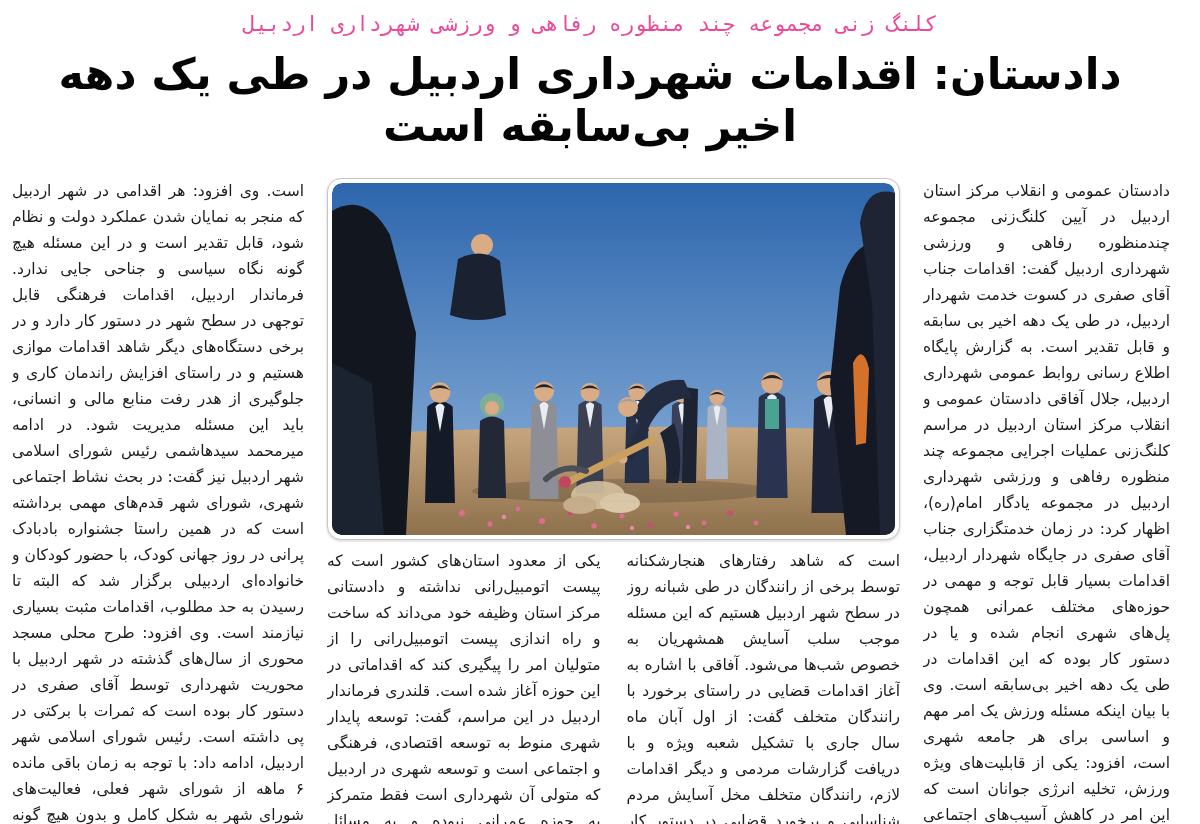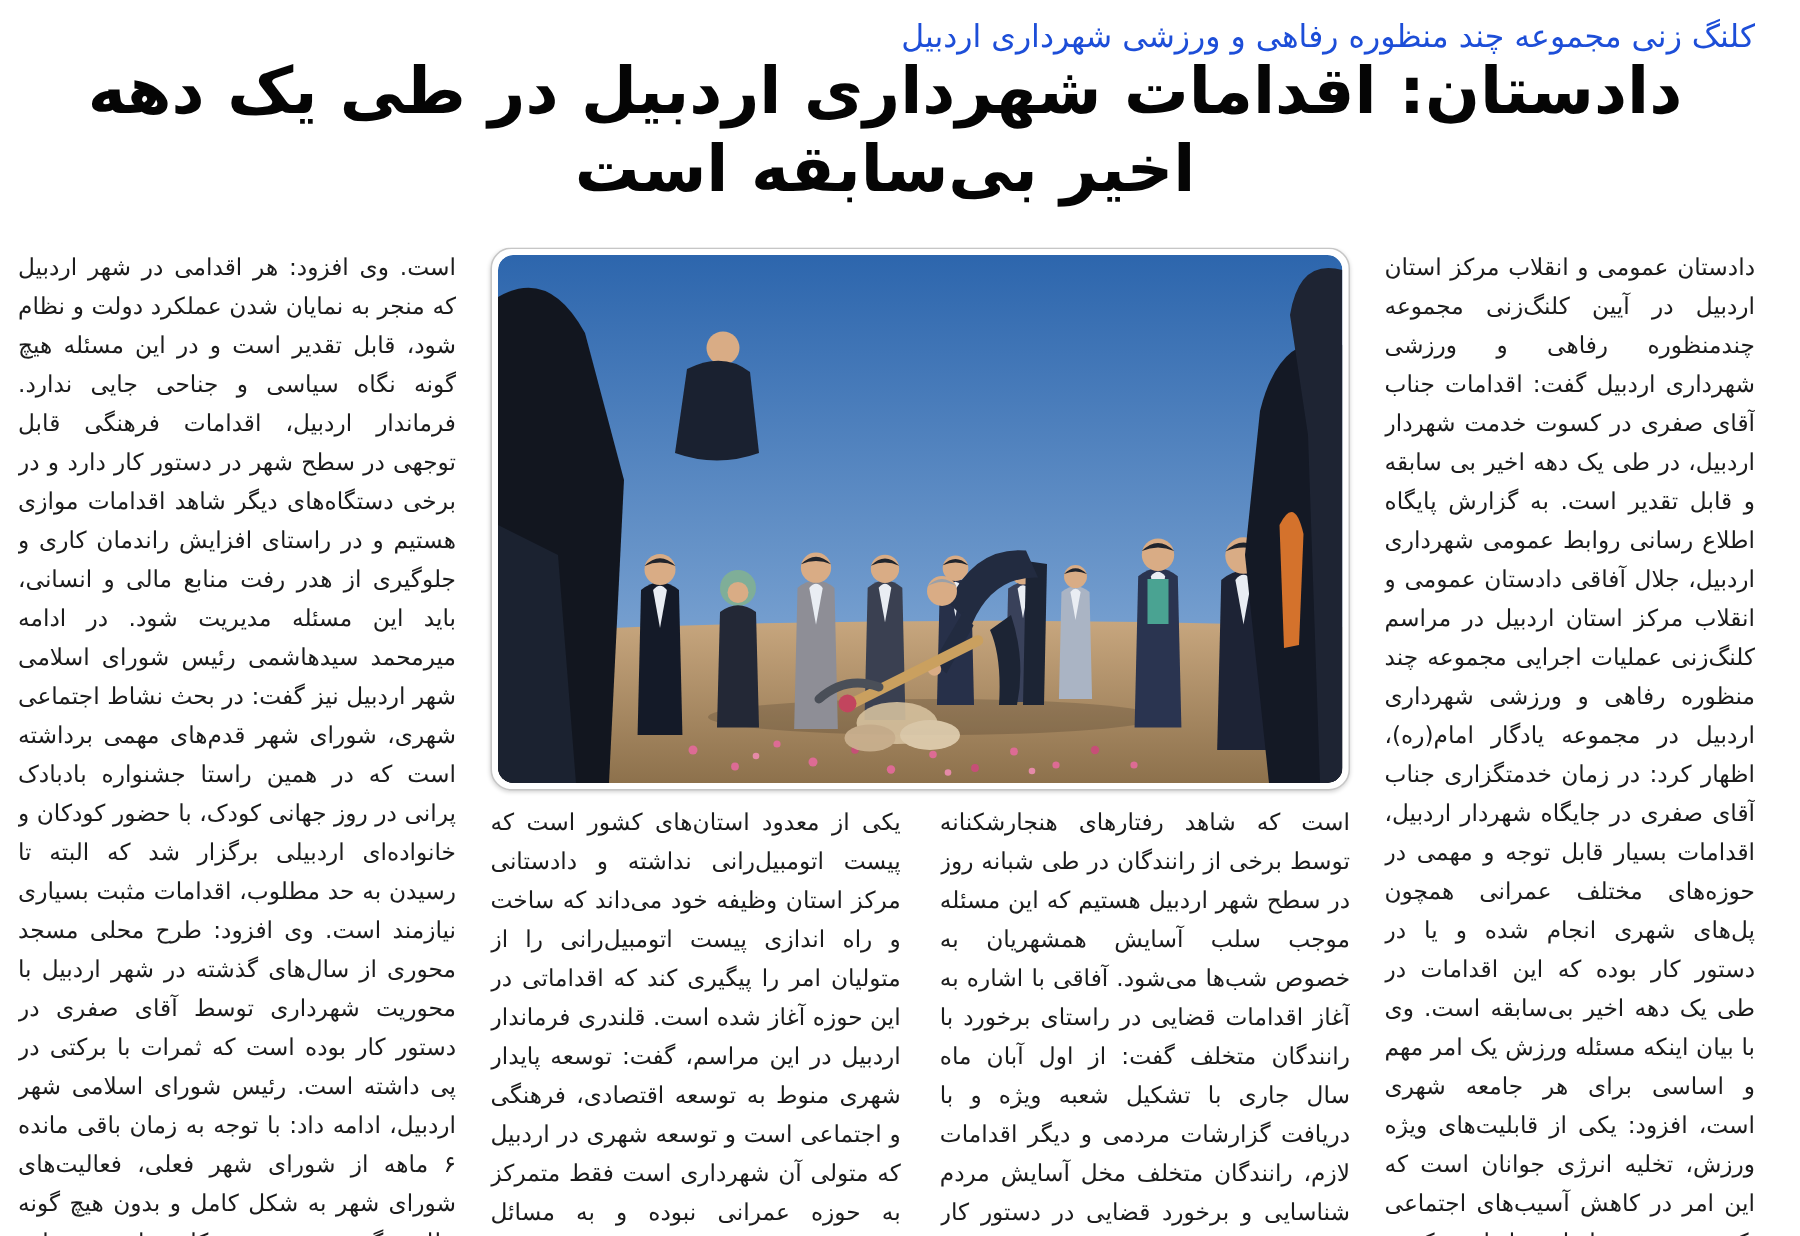--- a/index.html
+++ b/index.html
@@ -4,28 +4,29 @@
 <style>
   * { margin:0; padding:0; box-sizing:border-box; }
   html,body { background:#ffffff; }
   body {
     width:1200px; height:824px; overflow:hidden;
     font-family:"DejaVu Sans", sans-serif;
   }
   .page { width:1200px; height:824px; padding:8px 30px 6px 10px; overflow:hidden; background:#fff; }
 
   .kicker {
-    direction:rtl; text-align:right;
-    color:#1d4ed8; font-size:21px; letter-spacing:0;
+    direction:rtl; text-align:center;
+    color:#ec4899; font-size:21px; letter-spacing:0;
     padding-top:4px;
+    font-family:Liberation Mono, monospace;
   }
   .headline {
     direction:rtl; text-align:center;
     color:#050505; font-size:43px; font-weight:bold;
-    line-height:1.2; letter-spacing:-1px;
+    line-height:1.2; margin-top:12px; letter-spacing:-1px;
   }
 
   .body-grid {
     direction:rtl;
     display:grid;
     grid-template-columns:247px 573px 292px; 
     column-gap:23px;
     margin-top:26px;
     height:666px; overflow:hidden;
   }

